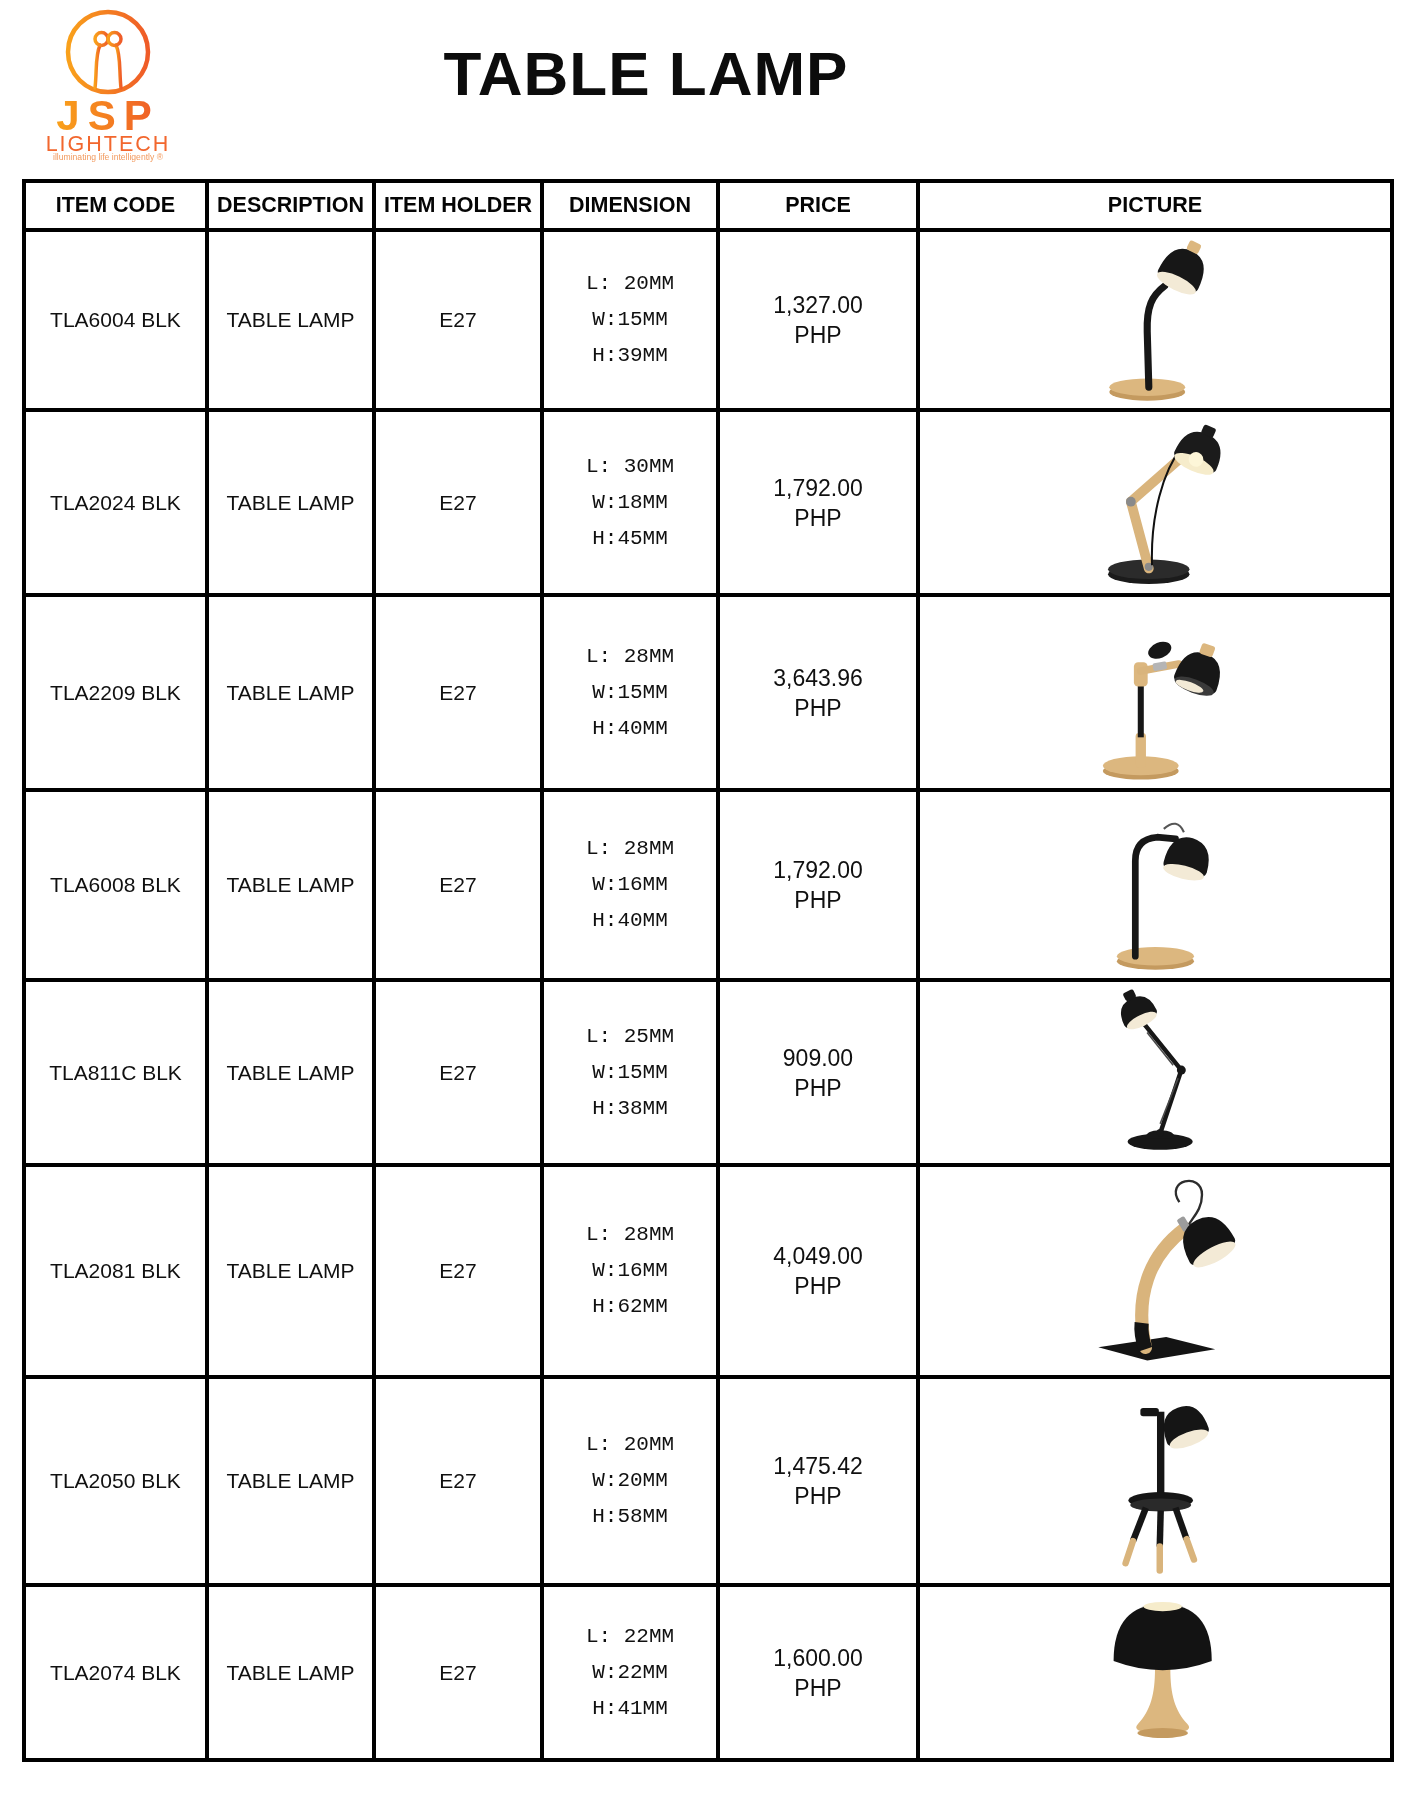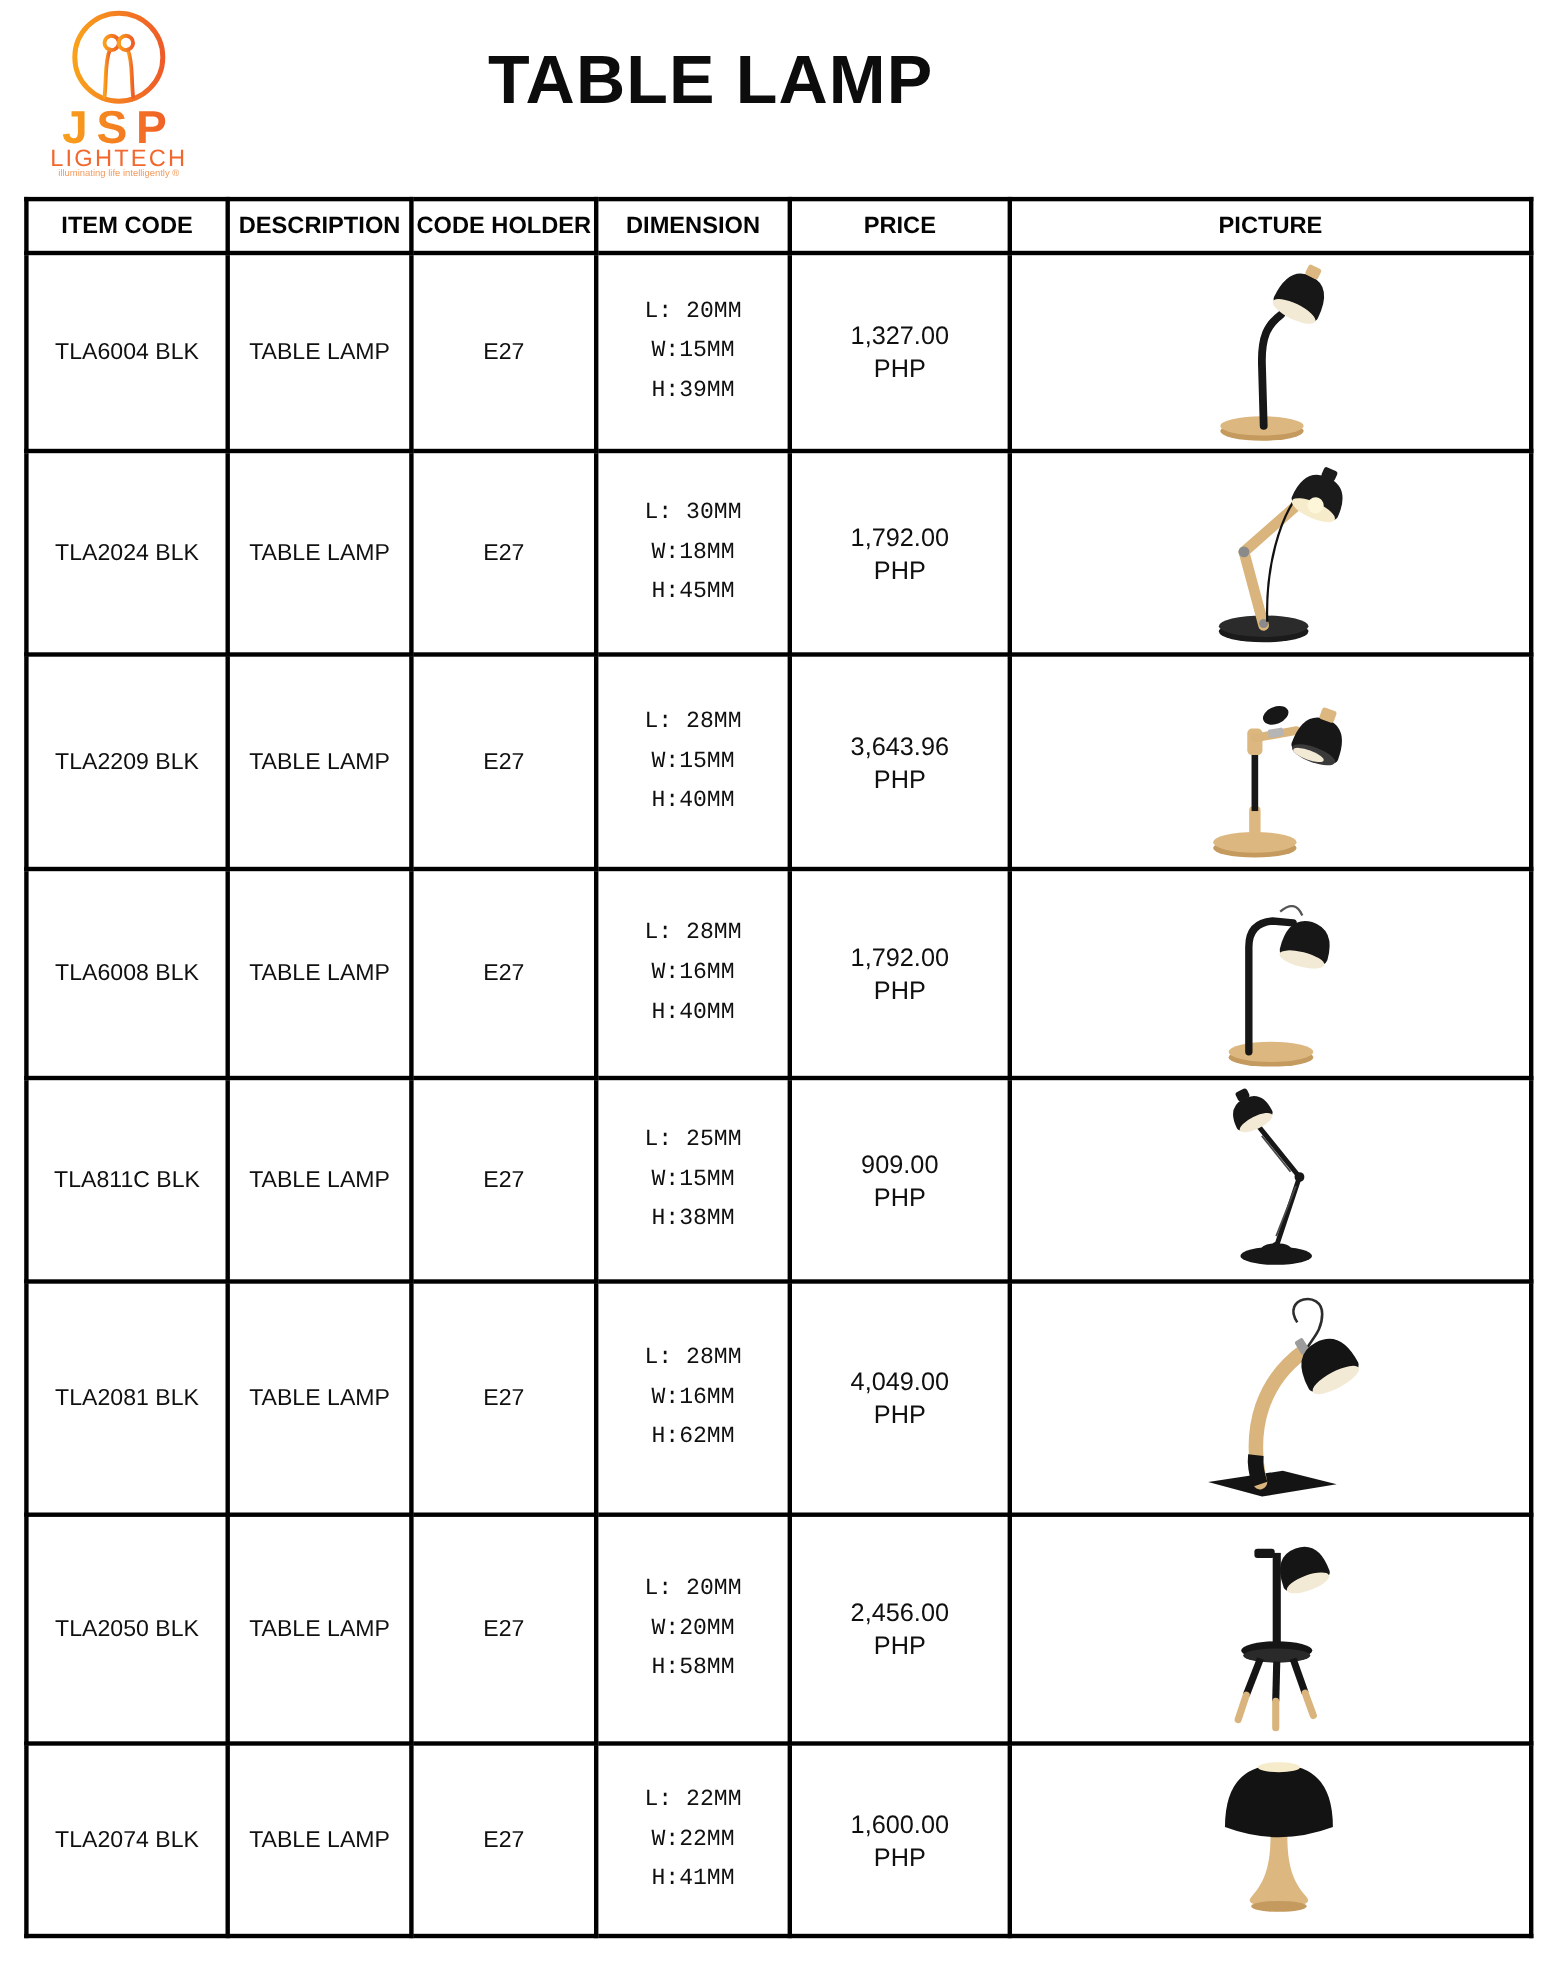--- a/index.html
+++ b/index.html
@@ -59,21 +59,21 @@
       <col style="width:167px">
       <col style="width:168px">
     <col style="width:176px">
       <col style="width:200px">
       <col style="width:474px">
   </colgroup>
   <thead>
     <tr>
       <th>ITEM CODE</th>
       <th>DESCRIPTION</th>
-      <th>CODE HOLDER</th>
+      <th>ITEM HOLDER</th>
       <th>DIMENSION</th>
       <th>PRICE</th>
       <th>PICTURE</th>
     </tr>
   </thead>
   <tbody>
       <tr style="height: 180px;">
         <td>TLA6004 BLK</td>
         <td>TABLE LAMP</td>
         <td>E27</td>
@@ -261,21 +261,21 @@
       <tr style="height: 208px;">
         <td>TLA2050 BLK</td>
         <td>TABLE LAMP</td>
         <td>E27</td>
         <td class="dim-cell">
           <div>L: 20MM</div>
           <div>W:20MM</div>
           <div>H:58MM</div>
         </td>
         <td class="price-cell">
-          <div>2,456.00</div>
+          <div>1,475.42</div>
           <div>PHP</div>
         </td>
         <td>
           <div class="pic-wrap" style="height:194px">
             <svg viewBox="0 0 180 210">
               <rect x="92" y="30" width="8" height="96" fill="#151515"></rect>
               <rect x="74" y="26" width="20" height="9" rx="3" fill="#151515"></rect>
               <g transform="rotate(-20 124 52)">
                 <path d="M100 56 Q100 24 124 24 Q148 24 148 56 Q148 64 124 64 Q100 64 100 56 Z" fill="#151515"></path>
                 <ellipse cx="124" cy="60" rx="22" ry="7.5" fill="#f3ead6"></ellipse>

